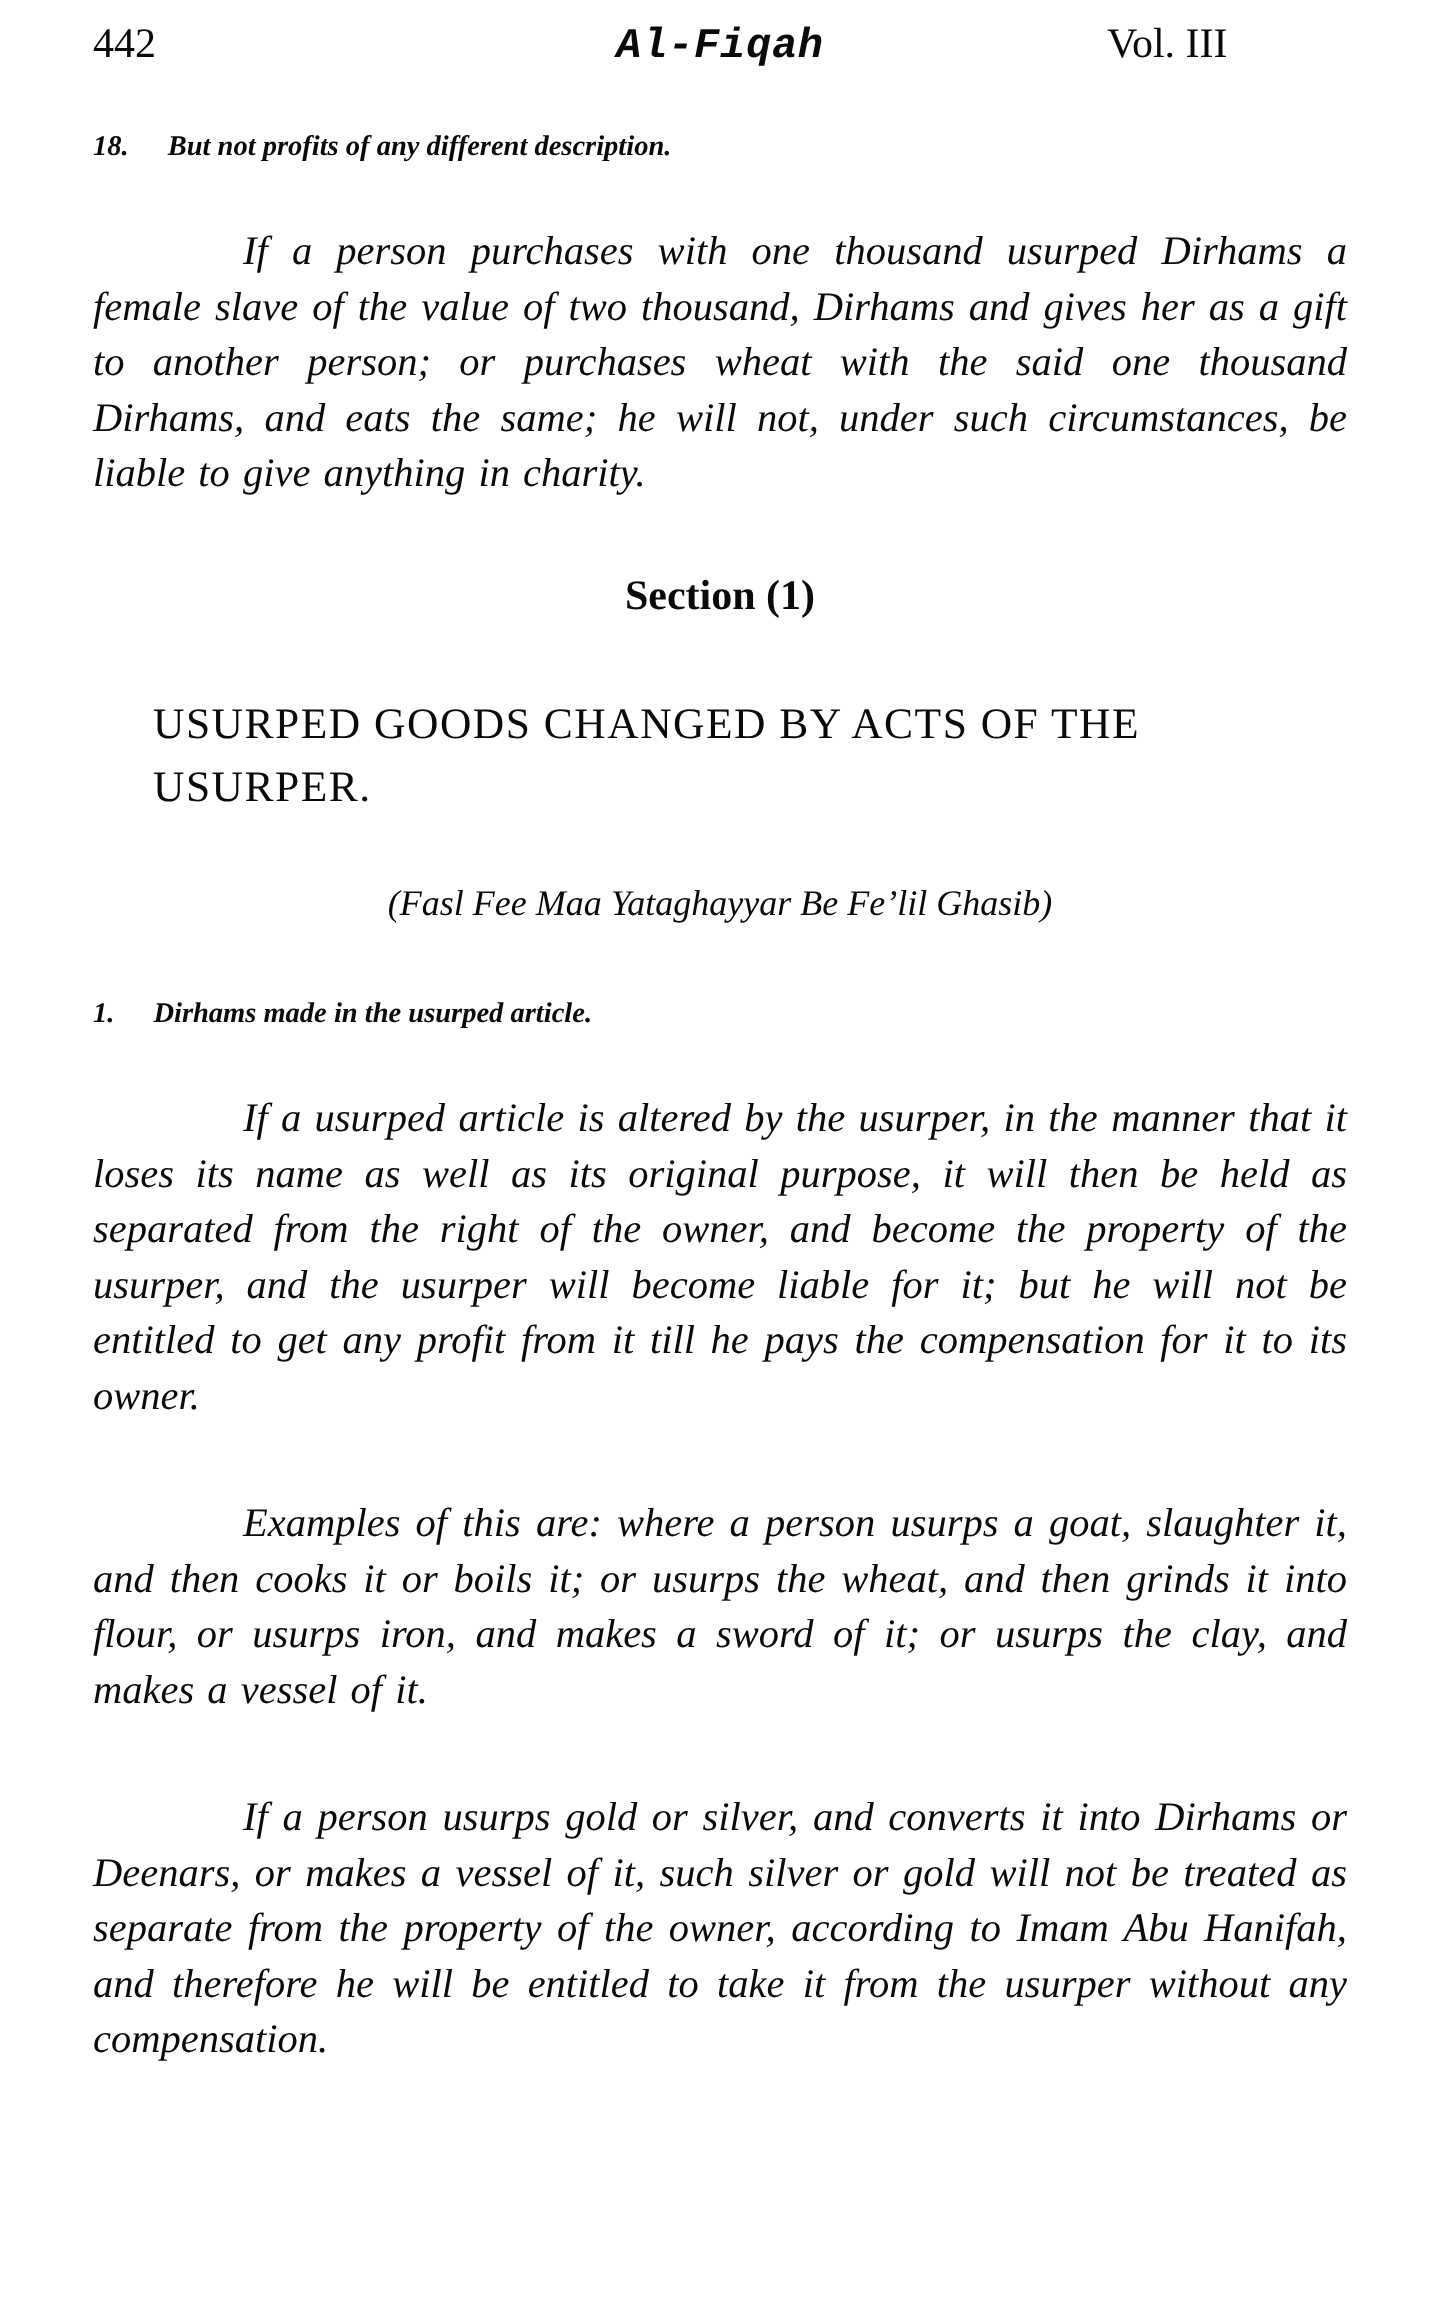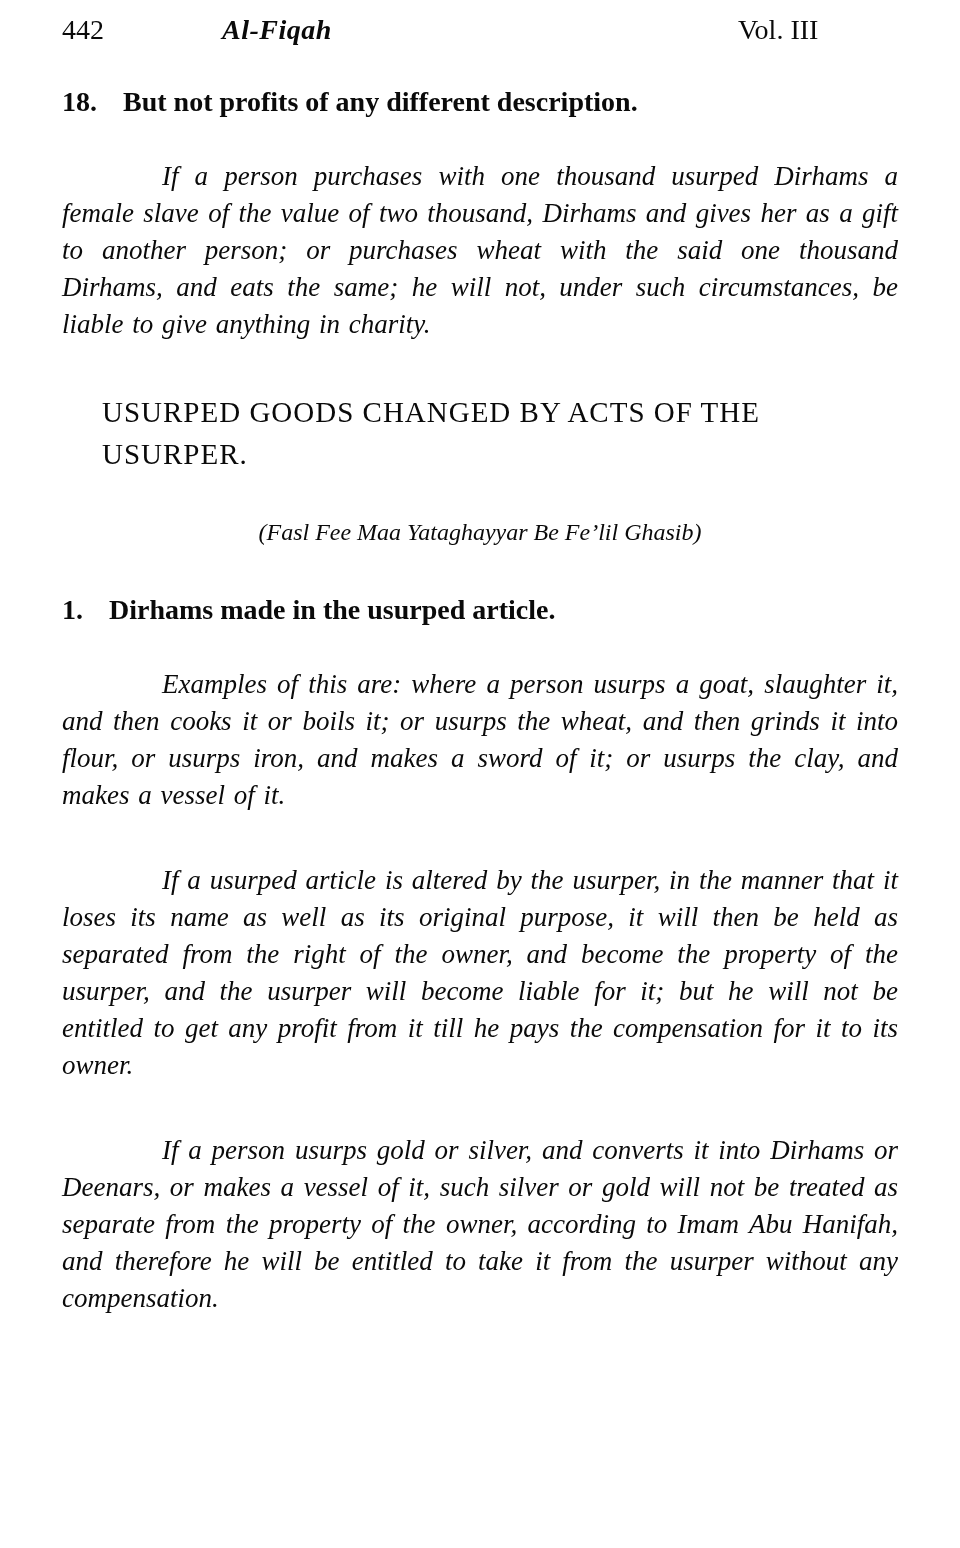--- a/index.html
+++ b/index.html
@@ -24,32 +24,35 @@
     align-items: baseline;
     font-size: 28px;
     margin-bottom: 40px;
   }
   .running-header .page-num {
     width: 160px;
     text-align: left;
   }
   .running-header .book-title {
     flex: 1;
+    text-align: center;
     font-style: italic;
     font-weight: bold;
     letter-spacing: 0.5px;
+    font-family: Liberation Mono, monospace;
   }
   .running-header .volume {
     width: 160px;
     text-align: left;
   }
   .num-heading {
     font-weight: bold;
-    font-size: 28px;
+    font-size: 19px;
     margin: 0 0 40px 0;
+    font-style: italic;
   }
   .num-heading .h-num {
     display: inline-block;
     margin-right: 26px;
   }
   p.body-para {
     font-size: 27px;
     line-height: 37px;
     text-align: justify;
     text-indent: 100px;
@@ -87,29 +90,30 @@
     <span class="book-title">Al-Fiqah</span>
     <span class="volume">Vol. III</span>
   </div>
 
   <h2 class="num-heading">
     <span class="h-num">18.</span><span>But not profits of any different description.</span>
   </h2>
 
   <p class="body-para">If a person purchases with one thousand usurped Dirhams a female slave of the value of two thousand, Dirhams and gives her as a gift to another person; or purchases wheat with the said one thousand Dirhams, and eats the same; he will not, under such circumstances, be liable to give anything in charity.</p>
 
+  <div class="section-title">Section (1)</div>
 
   <div class="section-caps">USURPED GOODS CHANGED BY ACTS OF THE USURPER.</div>
 
   <div class="section-translit">(Fasl Fee Maa Yataghayyar Be Fe’lil Ghasib)</div>
 
   <h2 class="num-heading">
     <span class="h-num">1.</span><span>Dirhams made in the usurped article.</span>
   </h2>
 
+  <p class="body-para">If a usurped article is altered by the usurper, in the manner that it loses its name as well as its original purpose, it will then be held as separated from the right of the owner, and become the property of the usurper, and the usurper will become liable for it; but he will not be entitled to get any profit from it till he pays the compensation for it to its owner.</p>
+
   <p class="body-para">Examples of this are: where a person usurps a goat, slaughter it, and then cooks it or boils it; or usurps the wheat, and then grinds it into flour, or usurps iron, and makes a sword of it; or usurps the clay, and makes a vessel of it.</p>
-
-  <p class="body-para">If a usurped article is altered by the usurper, in the manner that it loses its name as well as its original purpose, it will then be held as separated from the right of the owner, and become the property of the usurper, and the usurper will become liable for it; but he will not be entitled to get any profit from it till he pays the compensation for it to its owner.</p>
 
 
   <p class="body-para">If a person usurps gold or silver, and converts it into Dirhams or Deenars, or makes a vessel of it, such silver or gold will not be treated as separate from the property of the owner, according to Imam Abu Hanifah, and therefore he will be entitled to take it from the usurper without any compensation.</p>
 
 </div>
 
 </body></html>

